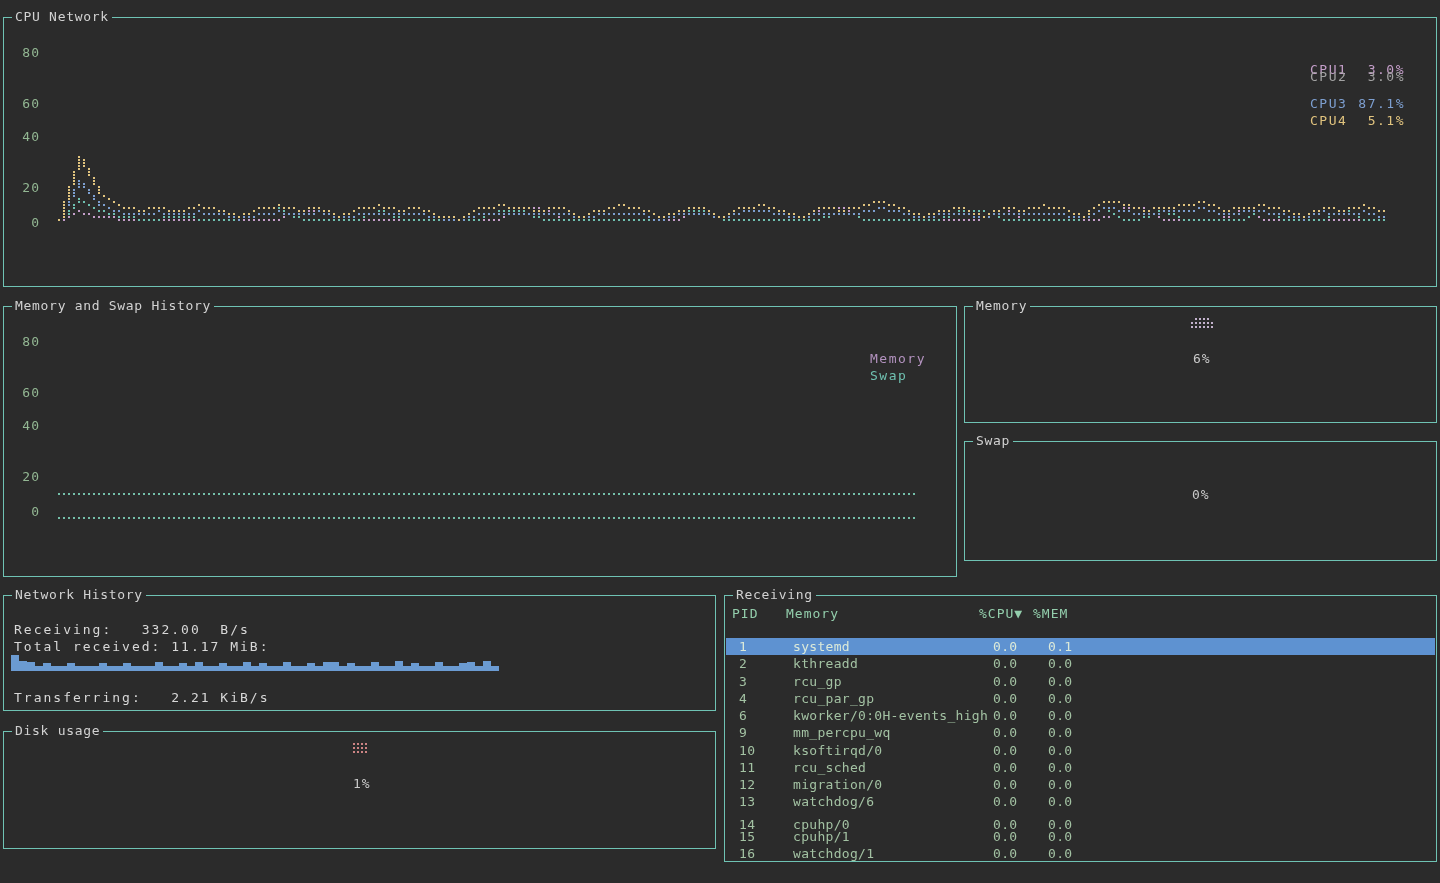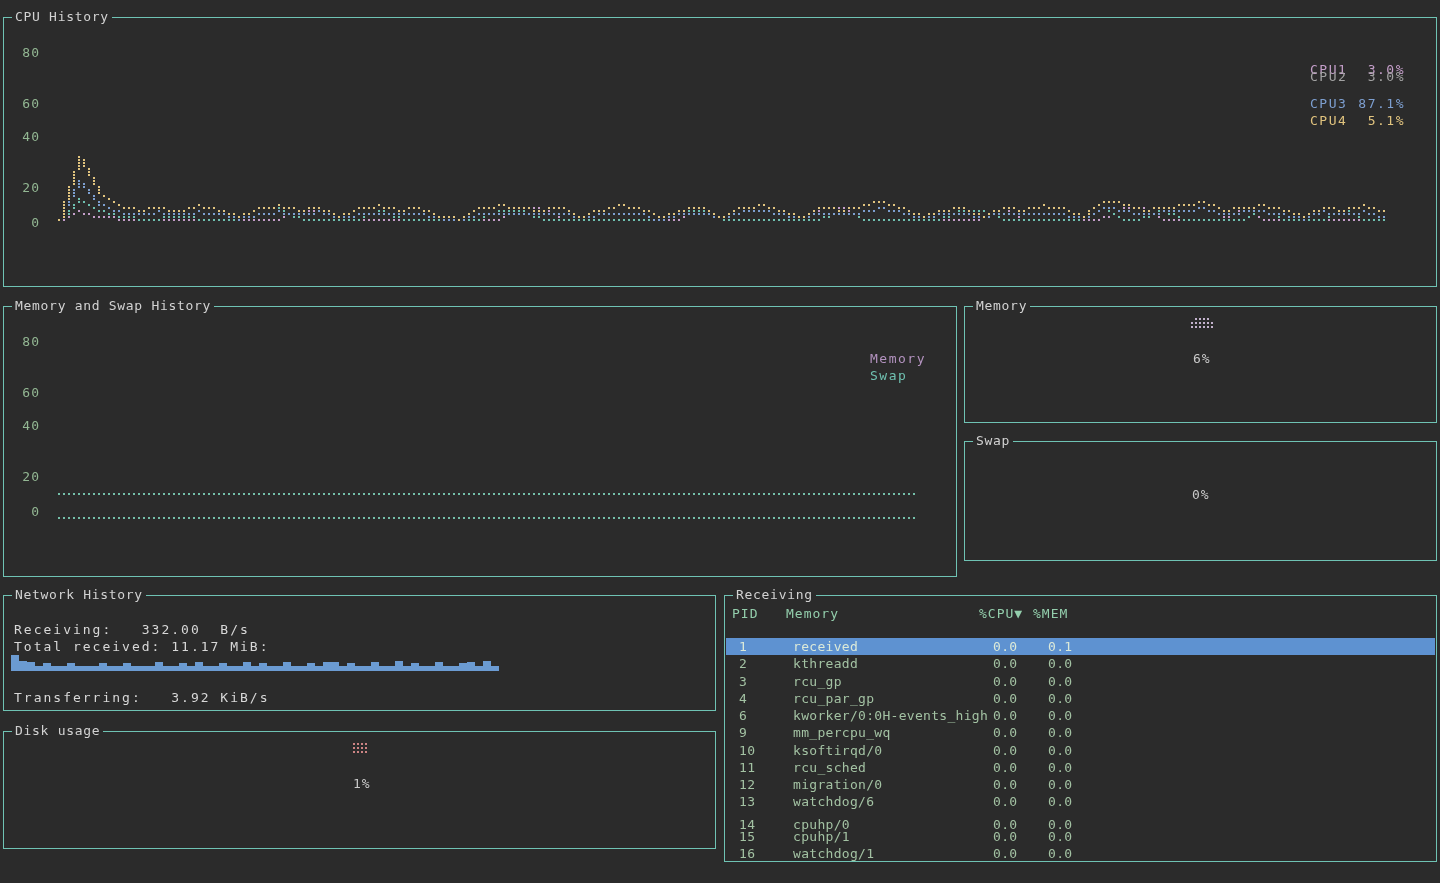--- a/index.html
+++ b/index.html
@@ -24,21 +24,21 @@
   .prow { position:absolute; left:1px; right:1px; height:17px; font-size:13px;
           letter-spacing:0.3px; color:#a3c2a3; white-space:pre; }
   .prow span { position:absolute; top:1px; }
   .prow.selected { background:#5e92d1; color:#dcead9; }
   .p-pid { left:13px; } .p-cmd { left:67px; } .p-cpu { left:267px; } .p-mem { left:322px; }
 </style>
 </head>
 <body>
 
 <div class="panel" style="left:3px; top:17px; width:1434px; height:270px;">
-  <span class="ptitle">CPU History</span>
+  <span class="ptitle">CPU Network</span>
   <div class="yticks" id="cpu-ticks">
       <span style="left: 10px; top: 27px;">80</span>
       <span style="left: 10px; top: 78px;">60</span>
       <span style="left: 10px; top: 111px;">40</span>
       <span style="left: 10px; top: 162px;">20</span>
       <span style="left: 10px; top: 197px;">0</span>
     </div>
   <div class="chart" id="cpu-chart" style="left:54px; top:0; width:1330px; height:270px;">
       <div class="dot" style="left: 0px; top: 201px; background: rgb(196, 158, 201);"></div>
       <div class="dot" style="left: 5px; top: 201px; background: rgb(196, 158, 201);"></div>
@@ -1604,21 +1604,21 @@
       <div class="netbar" style="left: 416px; width: 8px; height: 5px;"></div>
       <div class="netbar" style="left: 424px; width: 8px; height: 9px;"></div>
       <div class="netbar" style="left: 432px; width: 8px; height: 5px;"></div>
       <div class="netbar" style="left: 440px; width: 8px; height: 5px;"></div>
       <div class="netbar" style="left: 448px; width: 8px; height: 8px;"></div>
       <div class="netbar" style="left: 456px; width: 8px; height: 9px;"></div>
       <div class="netbar" style="left: 464px; width: 8px; height: 5px;"></div>
       <div class="netbar" style="left: 472px; width: 8px; height: 10px;"></div>
       <div class="netbar" style="left: 480px; width: 8px; height: 5px;"></div>
     </div>
-  <div class="netline" style="top:94px;">Transferring:   3.92 KiB/s</div>
+  <div class="netline" style="top:94px;">Transferring:   2.21 KiB/s</div>
 </div>
 
 <div class="panel" style="left:3px; top:731px; width:713px; height:118px;">
   <span class="ptitle">Disk usage</span>
   <div class="chart" id="disk-gauge-dots" style="left:349px; top:11px; width:16px; height:14px;">
       <div class="gdot" style="left: 0px; top: 0px; background: rgb(204, 132, 132);"></div>
       <div class="gdot" style="left: 4px; top: 0px; background: rgb(204, 132, 132);"></div>
       <div class="gdot" style="left: 8px; top: 0px; background: rgb(204, 132, 132);"></div>
       <div class="gdot" style="left: 12px; top: 0px; background: rgb(204, 132, 132);"></div>
       <div class="gdot" style="left: 0px; top: 4px; background: rgb(204, 132, 132);"></div>
@@ -1635,21 +1635,21 @@
 
 <div class="panel" style="left:724px; top:595px; width:713px; height:267px;">
   <span class="ptitle">Receiving</span>
   <div class="proc-header">
     <span style="left:7px;   top:10px;">PID</span>
     <span style="left:61px;  top:10px;">Memory</span>
     <span style="left:254px; top:10px;">%CPU▼</span>
     <span style="left:308px; top:10px;">%MEM</span>
   </div>
   <div id="proc-rows">
-      <div class="prow selected" style="top: 42px;"><span class="p-pid">1</span><span class="p-cmd">received</span><span class="p-cpu">0.0</span><span class="p-mem">0.1</span></div>
+      <div class="prow selected" style="top: 42px;"><span class="p-pid">1</span><span class="p-cmd">systemd</span><span class="p-cpu">0.0</span><span class="p-mem">0.1</span></div>
       <div class="prow" style="top: 59.25px;"><span class="p-pid">2</span><span class="p-cmd">kthreadd</span><span class="p-cpu">0.0</span><span class="p-mem">0.0</span></div>
       <div class="prow" style="top: 76.5px;"><span class="p-pid">3</span><span class="p-cmd">rcu_gp</span><span class="p-cpu">0.0</span><span class="p-mem">0.0</span></div>
       <div class="prow" style="top: 93.75px;"><span class="p-pid">4</span><span class="p-cmd">rcu_par_gp</span><span class="p-cpu">0.0</span><span class="p-mem">0.0</span></div>
       <div class="prow" style="top: 111px;"><span class="p-pid">6</span><span class="p-cmd">kworker/0:0H-events_high</span><span class="p-cpu">0.0</span><span class="p-mem">0.0</span></div>
       <div class="prow" style="top: 128.25px;"><span class="p-pid">9</span><span class="p-cmd">mm_percpu_wq</span><span class="p-cpu">0.0</span><span class="p-mem">0.0</span></div>
       <div class="prow" style="top: 145.5px;"><span class="p-pid">10</span><span class="p-cmd">ksoftirqd/0</span><span class="p-cpu">0.0</span><span class="p-mem">0.0</span></div>
       <div class="prow" style="top: 162.75px;"><span class="p-pid">11</span><span class="p-cmd">rcu_sched</span><span class="p-cpu">0.0</span><span class="p-mem">0.0</span></div>
       <div class="prow" style="top: 180px;"><span class="p-pid">12</span><span class="p-cmd">migration/0</span><span class="p-cpu">0.0</span><span class="p-mem">0.0</span></div>
       <div class="prow" style="top: 197.25px;"><span class="p-pid">13</span><span class="p-cmd">watchdog/6</span><span class="p-cpu">0.0</span><span class="p-mem">0.0</span></div>
       <div class="prow" style="top: 220px; text-align: right;"><span class="p-pid">14</span><span class="p-cmd">cpuhp/0</span><span class="p-cpu">0.0</span><span class="p-mem">0.0</span></div>

